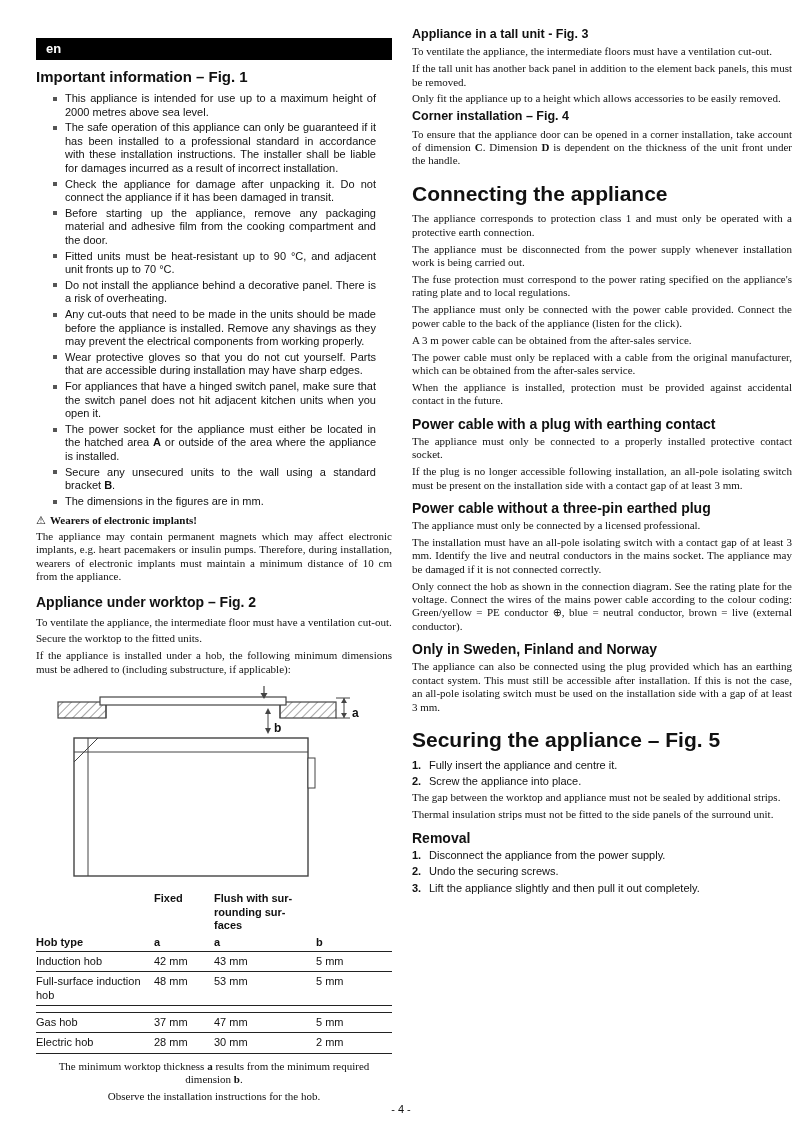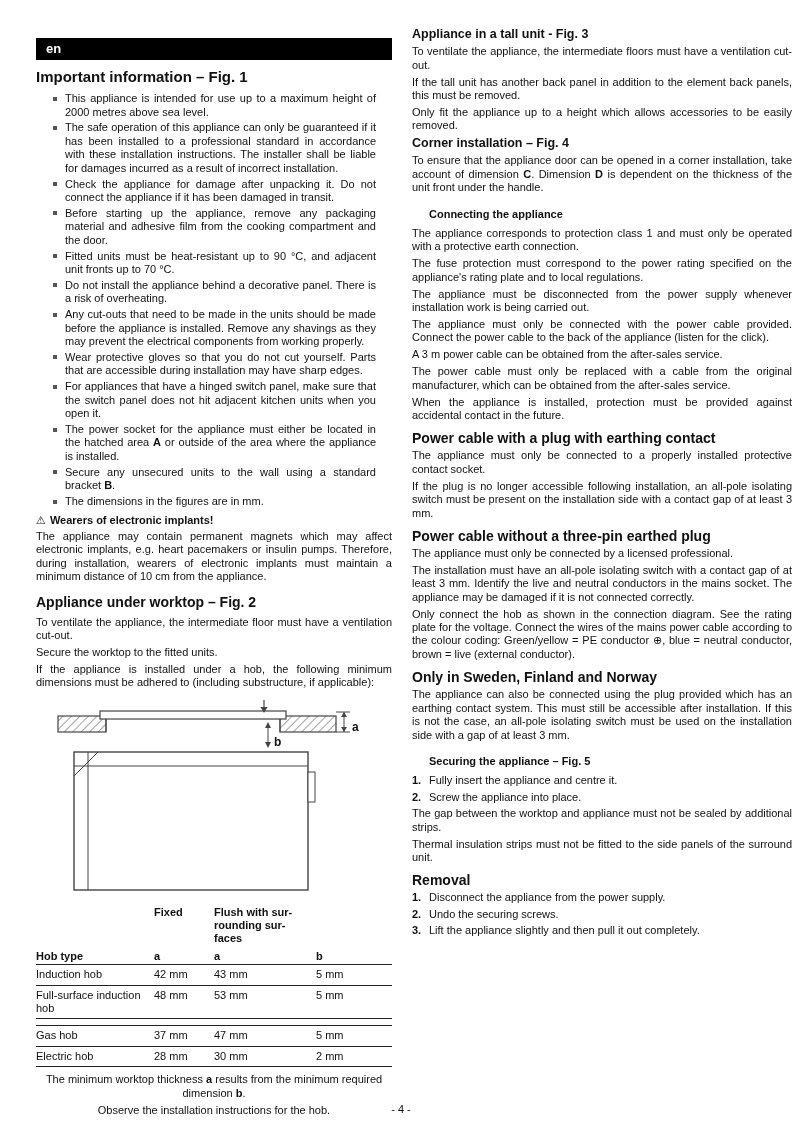--- a/index.html
+++ b/index.html
@@ -14,27 +14,27 @@
   .col-left  { left:36px;  top:38px; width:356px; }
   .col-right { left:412px; top:27px; width:380px; }
 
   .lang-badge {
     background:#000000; color:#fff; font-weight:bold; font-size:13px;
     padding:3px 10px; margin-bottom:8px; width:100%;
   }
 
   h1,h2,h3,h4 { margin:0; padding:0; font-weight:bold; }
   h1.doc  { font-size:15px;   margin:4px 0 6px; }
-  h1.big  { font-size:11px;   margin:13px 17px 6px; }
+  h1.big  { font-size:21px;   margin:13px 0 6px; }
   h2.mid  { font-size:14px;   margin:11px 0 4px; }
   h3.small{ font-size:12.5px; margin:0 0 3px; }
   h3.small.gap { margin-top:2px; }
   h4.bold { font-size:14px;   margin:8px 0 2px; }
 
-  p { margin:0 0 3.5px; text-align:justify; }
+  p { margin:0 0 3.5px; text-align:justify;font-family:Liberation Serif, serif; }
   p.nj { text-align:center; }
 
   ul.bullets { list-style:none; margin:0 16px 4px; padding:0; }
   ul.bullets li { position:relative; padding-left:13px; margin:0 0 2.5px; text-align:justify; }
   ul.bullets li::before {
     content:""; position:absolute; left:1px; top:4.5px;
     width:4px; height:4px; background:#555;
   }
 
   .warn-title { margin:6px 0 2px; font-weight:bold; text-align:left; }
@@ -196,22 +196,22 @@
   <h3 class="small">Appliance in a tall unit - Fig. 3</h3>
   <p>To ventilate the appliance, the intermediate floors must have a ventilation cut-out.</p>
   <p>If the tall unit has another back panel in addition to the element back panels, this must be removed.</p>
   <p>Only fit the appliance up to a height which allows accessories to be easily removed.</p>
 
   <h3 class="small gap">Corner installation – Fig. 4</h3>
   <p><span>To ensure that the appliance door can be opened in a corner installation, take account of dimension </span><b>C</b><span>. Dimension </span><b>D</b><span> is dependent on the thickness of the unit front under the handle.</span></p>
 
   <h1 class="big">Connecting the appliance</h1>
   <p>The appliance corresponds to protection class 1 and must only be operated with a protective earth connection.</p>
+  <p>The appliance must be disconnected from the power supply whenever installation work is being carried out.</p>
   <p>The fuse protection must correspond to the power rating specified on the appliance's rating plate and to local regulations.</p>
-  <p>The appliance must be disconnected from the power supply whenever installation work is being carried out.</p>
   <p>The appliance must only be connected with the power cable provided. Connect the power cable to the back of the appliance (listen for the click).</p>
   <p>A 3 m power cable can be obtained from the after-sales service.</p>
   <p>The power cable must only be replaced with a cable from the original manufacturer, which can be obtained from the after-sales service.</p>
   <p>When the appliance is installed, protection must be provided against accidental contact in the future.</p>
 
   <h4 class="bold">Power cable with a plug with earthing contact</h4>
   <p>The appliance must only be connected to a properly installed protective contact socket.</p>
   <p>If the plug is no longer accessible following installation, an all-pole isolating switch must be present on the installation side with a contact gap of at least 3 mm.</p>
 
   <h4 class="bold">Power cable without a three-pin earthed plug</h4>

